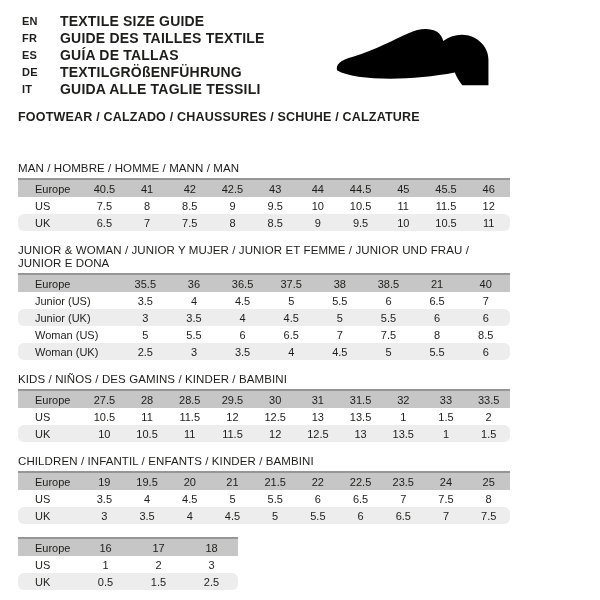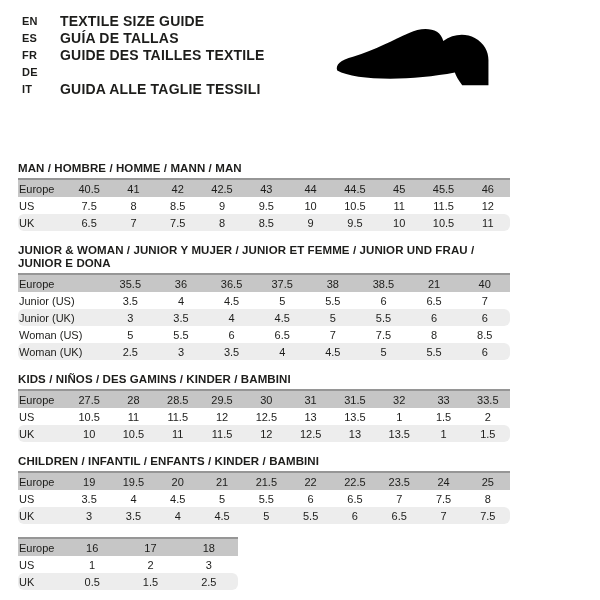--- a/index.html
+++ b/index.html
@@ -19,53 +19,54 @@
     font-size:12.5px; font-weight:bold; letter-spacing:0.2px;
   }
   
   .shoe { position:absolute; top:26px; right:28px; width:168px; height:68px; }
   .shoe svg { display:block; width:100%; height:100%; }
   
   .tables { position:absolute; top:162px; left:18px; right:18px; }
   .section { margin-top:13px; }
   .section:first-child { margin-top:0; }
   .sec-title {
-    font-weight:bold; font-size:11.5px; line-height:13px;
+    font-weight:normal; font-size:11.5px; line-height:13px;
     margin:0 0 3px 0; letter-spacing:0.1px;
   }
   .stable { display:block; border-top:2px solid #969696; width:100%; }
   .trow { display:flex; height:17px; align-items:center; font-size:11px; }
   .trow:first-child { background:#c6c6c6; }
   .trow:nth-child(2n+3) { background:#ededed;border-radius:6px; }
-  .row-label { width:48px; padding-left:1px; flex:none; }
+  .row-label { width:48px; padding-left:17px; flex:none; }
   .cell { flex:1; text-align:center; }
   .section-junior .row-label { width:86px; }
   .section-babies .stable { width:220px; }
   .section-babies .row-label { width:44px; }
 </style>
 </head>
 <body>
 
 <div class="page">
 
   <div class="lang-block">
     <div class="lang-row">
       <span class="lang-code">EN</span>
       <span class="lang-title">TEXTILE SIZE GUIDE</span>
     </div>
     <div class="lang-row">
+      <span class="lang-code">FR</span>
+      <span class="lang-title">GUIDE DES TAILLES TEXTILE</span>
+    </div>
+    <div class="lang-row">
       <span class="lang-code">ES</span>
       <span class="lang-title">GUÍA DE TALLAS</span>
     </div>
     <div class="lang-row">
-      <span class="lang-code">FR</span>
-      <span class="lang-title">GUIDE DES TAILLES TEXTILE</span>
-    </div>
-    <div class="lang-row">
       <span class="lang-code">DE</span>
+      <span class="lang-title">TEXTILGRÖßENFÜHRUNG</span>
     </div>
     <div class="lang-row">
       <span class="lang-code">IT</span>
       <span class="lang-title">GUIDA ALLE TAGLIE TESSILI</span>
     </div>
   </div>
 
   <div class="shoe">
     <svg viewBox="0 0 160 64" xmlns="http://www.w3.org/2000/svg" aria-hidden="true">
       <path fill="#000000" d="M5,42
@@ -75,20 +76,21 @@
         C103,7 105,10 106,14
         C115,7 127,6 136,11
         C145,16 149,24 149,32
         L149,56
         L124,56
         C120,51 118,47 117,44
         C76,52 22,52 5,42 Z"></path>
     </svg>
   </div>
 
+  <div class="category-title">FOOTWEAR / CALZADO / CHAUSSURES / SCHUHE / CALZATURE</div>
 
   <div class="tables">
       <section class="section">
         <h3 class="sec-title">MAN / HOMBRE / HOMME / MANN / MAN</h3>
         <div class="stable">
           <div class="trow">
             <div class="row-label">Europe</div>
             <div class="cell">40.5</div>
             <div class="cell">41</div>
             <div class="cell">42</div>

